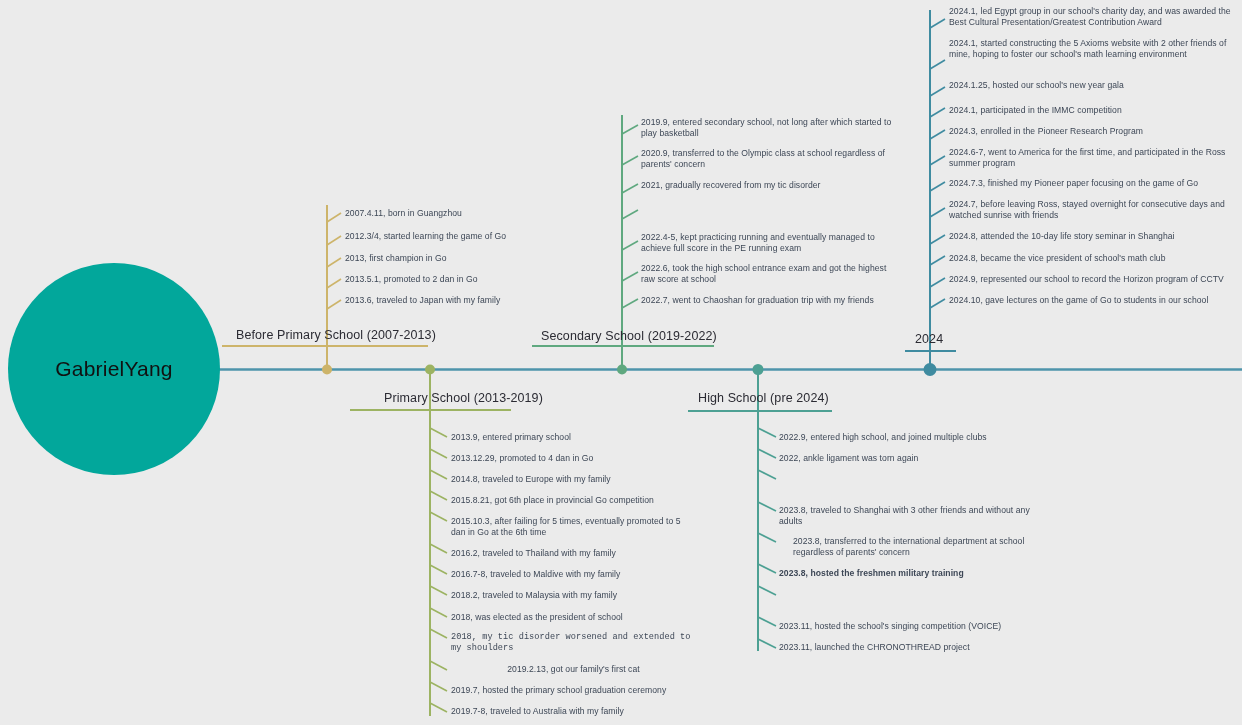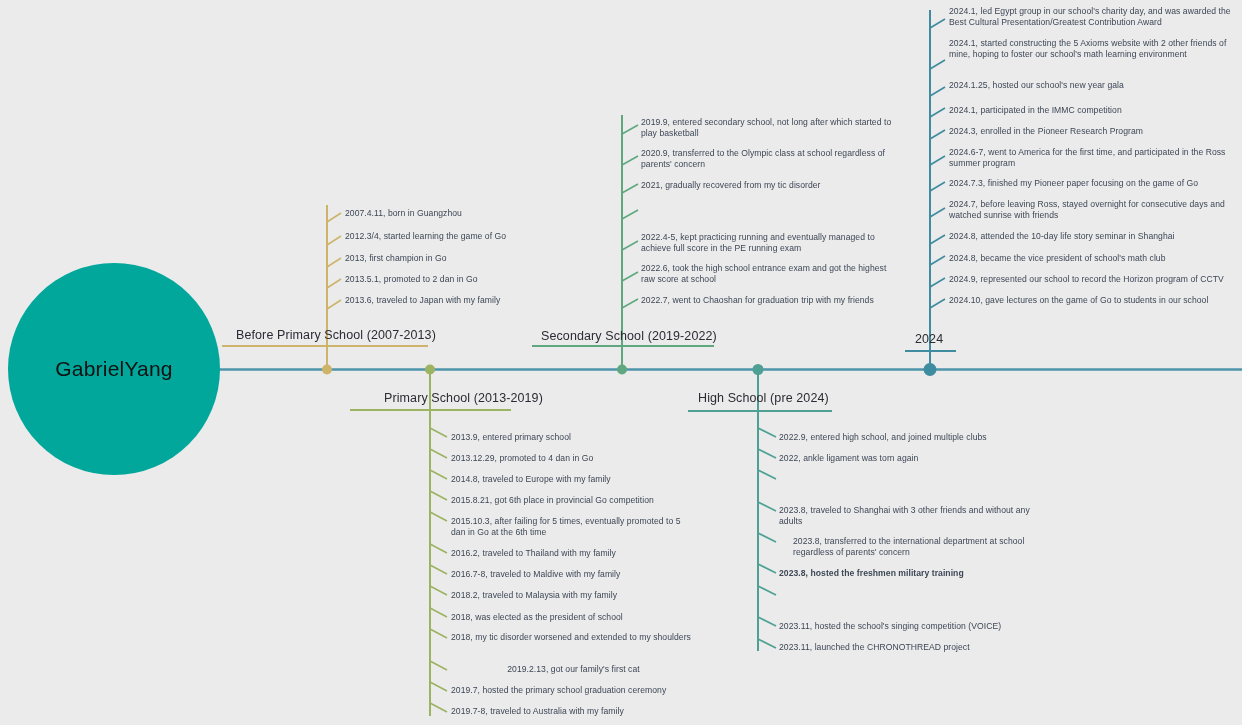--- a/index.html
+++ b/index.html
@@ -157,21 +157,21 @@
 
   <div class="leaf w3" style="left:451px;top:432px;">2013.9, entered primary school</div>
   <div class="leaf w3" style="left:451px;top:453px;">2013.12.29, promoted to 4 dan in Go</div>
   <div class="leaf w3" style="left:451px;top:474px;">2014.8, traveled to Europe with my family</div>
   <div class="leaf w3" style="left:451px;top:495px;">2015.8.21, got 6th place in provincial Go competition</div>
   <div class="leaf w3" style="left:451px;top:516px;">2015.10.3, after failing for 5 times, eventually promoted to 5 dan in Go at the 6th time</div>
   <div class="leaf w3" style="left:451px;top:548px;">2016.2, traveled to Thailand with my family</div>
   <div class="leaf w3" style="left:451px;top:569px;">2016.7-8, traveled to Maldive with my family</div>
   <div class="leaf w3" style="left:451px;top:590px;">2018.2, traveled to Malaysia with my family</div>
   <div class="leaf w3" style="left:451px;top:612px;">2018, was elected as the president of school</div>
-  <div class="leaf w3" style="left:451px;top:632px;">2018, my tic disorder worsened and extended to my shoulders</div>
+  <div class="leaf w3" style="left:451px;top:632px;font-family:Liberation Mono, monospace;">2018, my tic disorder worsened and extended to my shoulders</div>
   <div class="leaf w3" style="left:451px;top:664px;text-align:center;">2019.2.13, got our family's first cat</div>
   <div class="leaf w3" style="left:451px;top:685px;">2019.7, hosted the primary school graduation ceremony</div>
   <div class="leaf w3" style="left:451px;top:706px;">2019.7-8, traveled to Australia with my family</div>
 
   <div class="leaf w4" style="left:641px;top:117px;">2019.9, entered secondary school, not long after which started to play basketball</div>
   <div class="leaf w4" style="left:641px;top:148px;">2020.9, transferred to the Olympic class at school regardless of parents' concern</div>
   <div class="leaf w4" style="left:641px;top:180px;">2021, gradually recovered from my tic disorder</div>
   <div class="leaf w4" style="left:641px;top:232px;">2022.4-5, kept practicing running and eventually managed to achieve full score in the PE running exam</div>
   <div class="leaf w4" style="left:641px;top:263px;">2022.6, took the high school entrance exam and got the highest raw score at school</div>
   <div class="leaf w4" style="left:641px;top:295px;">2022.7, went to Chaoshan for graduation trip with my friends</div>

